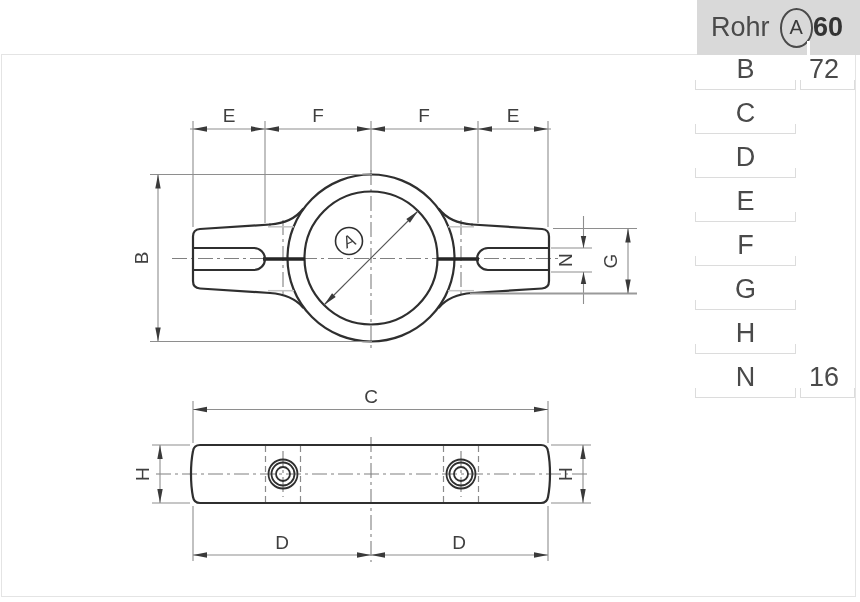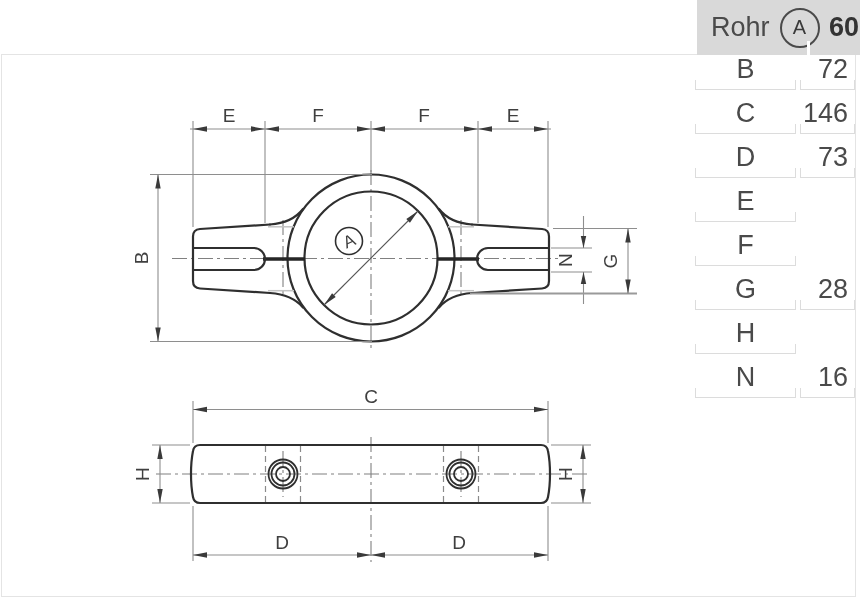--- a/index.html
+++ b/index.html
@@ -10,30 +10,30 @@
   #drawing-svg{position:absolute;left:0;top:0;}
 
   
   #dim-table{position:absolute;left:690px;top:0;width:170px;height:602px;}
   #dim-header{position:absolute;left:7px;top:0;width:163px;height:55px;background:#d9d9d9;
               display:flex;align-items:center;color:#4a4a4a;font-size:27px;}
   #dim-header .rohr{margin-left:14px;}
   #dim-header .badge{width:36px;height:36px;border:2px solid #4a4a4a;border-radius:50%;
               display:flex;align-items:center;justify-content:center;font-size:20px;
               color:#3a3a3a;margin-left:10px;background:transparent;}
-  #dim-header .hval{margin-left:auto;margin-right:1px;font-weight:bold;color:#333;}
+  #dim-header .hval{margin-left:auto;margin-right:17px;font-weight:bold;color:#333;}
   #dim-header .notch{position:absolute;left:110px;top:41px;width:3px;height:14px;background:#fff;}
   .trow{position:relative;height:44px;}
   .tcell{position:absolute;top:0;height:44px;box-sizing:border-box;
          font-size:27px;color:#4a4a4a;line-height:29px;}
   .tcell .bracket{position:absolute;left:0;right:0;top:25px;height:9px;
          border-left:1.5px solid #dcdcdc;border-right:1.5px solid #dcdcdc;
          border-bottom:1.5px solid #dcdcdc;}
   .key-cell{left:5px;width:101px;text-align:center;}
-  .val-cell{left:110px;width:55px;text-align:right;padding-right:7px;}
+  .val-cell{left:110px;width:55px;text-align:center;padding-right:7px;}
 
   
   .obj{stroke:#2f2f2f;stroke-width:2.2;fill:none;stroke-linecap:round;}
   .objthin{stroke:#2f2f2f;stroke-width:1.8;fill:none;}
   .slit{stroke:#262626;stroke-width:3.4;fill:none;}
   .dim{stroke:#8e8e8e;stroke-width:1.1;fill:none;}
   .cl{stroke:#808080;stroke-width:1.1;fill:none;stroke-dasharray:15 4 3 4;}
   .hid{stroke:#8a8a8a;stroke-width:1.2;fill:none;stroke-dasharray:6 4;}
   .tan{stroke:#c3c3c3;stroke-width:1.5;fill:none;}
   .arr{fill:#3a3a3a;stroke:none;}
@@ -210,35 +210,32 @@
       <span class="hval">60</span>
       <span class="notch"></span>
     </div>
     <div style="position:absolute;left:0;top:55px;width:170px;">
       <div class="trow">
         <div class="tcell key-cell"><span>B</span><div class="bracket"></div></div>
         <div class="tcell val-cell"><span>72</span><div class="bracket"></div></div>
       </div>
       <div class="trow">
         <div class="tcell key-cell"><span>C</span><div class="bracket"></div></div>
-        <div class="tcell val-cell"><span>146</span><div class="bracket"></div></div>
       </div>
       <div class="trow">
         <div class="tcell key-cell"><span>D</span><div class="bracket"></div></div>
-        <div class="tcell val-cell"><span>73</span><div class="bracket"></div></div>
       </div>
       <div class="trow">
         <div class="tcell key-cell"><span>E</span><div class="bracket"></div></div>
       </div>
       <div class="trow">
         <div class="tcell key-cell"><span>F</span><div class="bracket"></div></div>
       </div>
       <div class="trow">
         <div class="tcell key-cell"><span>G</span><div class="bracket"></div></div>
-        <div class="tcell val-cell"><span>28</span><div class="bracket"></div></div>
       </div>
       <div class="trow">
         <div class="tcell key-cell"><span>H</span><div class="bracket"></div></div>
       </div>
       <div class="trow">
         <div class="tcell key-cell"><span>N</span><div class="bracket"></div></div>
         <div class="tcell val-cell"><span>16</span><div class="bracket"></div></div>
       </div>
     </div>
   </div>

